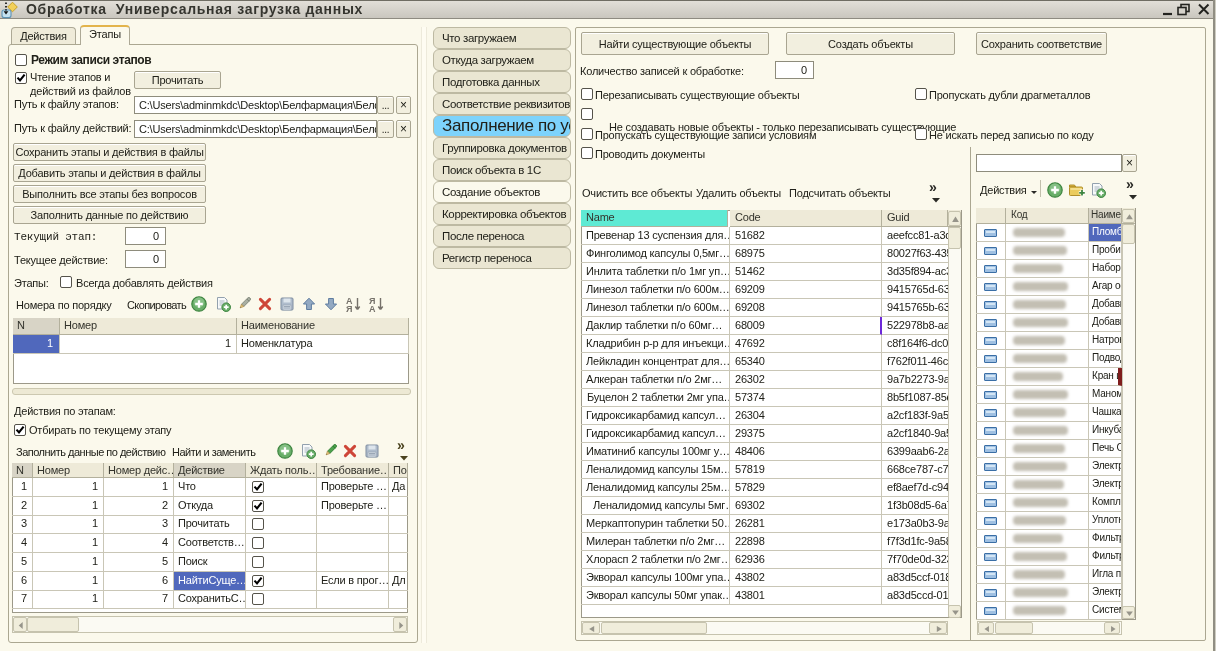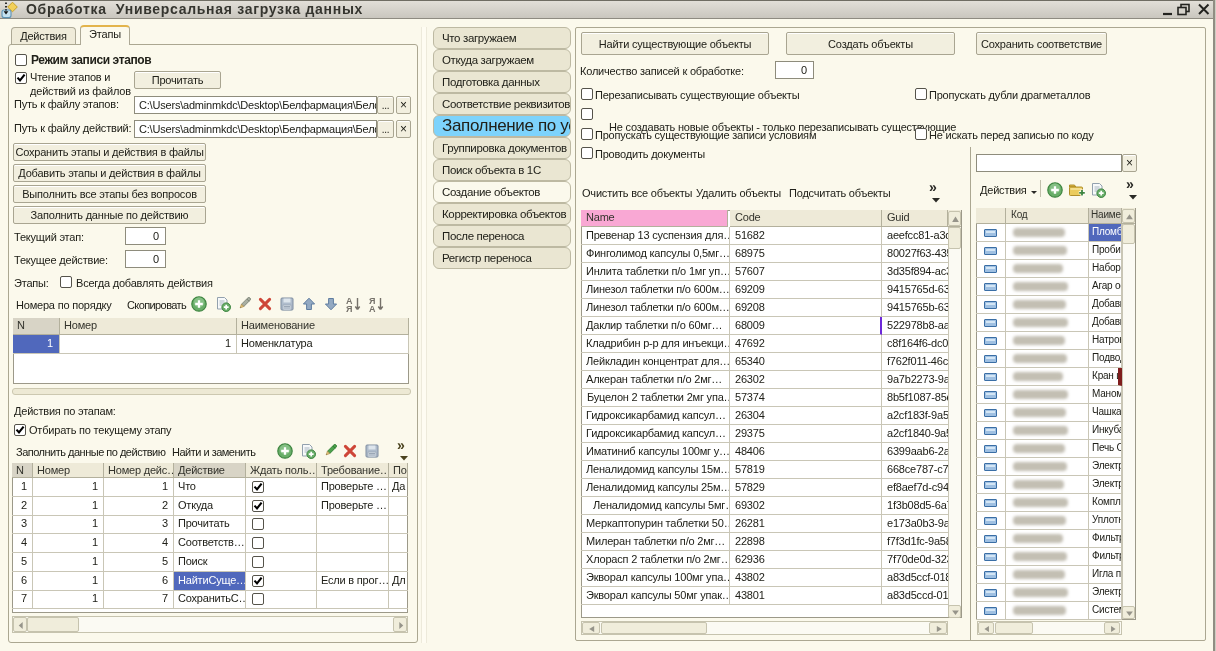--- a/index.html
+++ b/index.html
@@ -47,21 +47,21 @@
 <div class="btn" style="left:377px;top:96px;width:17px;height:18px;line-height:17px;font-size:10px">...</div>
 <div class="btn" style="left:396px;top:96px;width:15px;height:18px;line-height:17px;font-size:12px">×</div>
 <div class="lb" style="left:14px;top:122px;text-align:center;">Путь к файлу действий:</div>
 <div class="inp" style="left:134px;top:120px;width:243px;height:18px;line-height:16px;text-align:left;padding-left:4px">C:\Users\adminmkdc\Desktop\Белфармация\Белф</div>
 <div class="btn" style="left:377px;top:120px;width:17px;height:18px;line-height:17px;font-size:10px">...</div>
 <div class="btn" style="left:396px;top:120px;width:15px;height:18px;line-height:17px;font-size:12px">×</div>
 <div class="btn" style="left:13px;top:143px;width:193px;height:18px;line-height:17px;font-size:11px">Сохранить этапы и действия в файлы</div>
 <div class="btn" style="left:13px;top:164px;width:193px;height:18px;line-height:17px;font-size:11px">Добавить этапы и действия в файлы</div>
 <div class="btn" style="left:13px;top:185px;width:193px;height:18px;line-height:17px;font-size:11px">Выполнить все этапы без вопросов</div>
 <div class="btn" style="left:13px;top:206px;width:193px;height:18px;line-height:17px;font-size:11px">Заполнить данные по действию</div>
-<div class="lb" style="left:14px;top:231px;">Текущий этап:</div>
+<div class="lb" style="left:14px;top:231px;font-family:Liberation Mono, monospace;">Текущий этап:</div>
 <div class="inp" style="left:125px;top:227px;width:41px;height:18px;line-height:16px;text-align:right;padding-right:6px">0</div>
 <div class="lb" style="left:14px;top:254px;">Текущее действие:</div>
 <div class="inp" style="left:125px;top:250px;width:41px;height:18px;line-height:16px;text-align:right;padding-right:6px">0</div>
 <div class="lb" style="left:14px;top:277px;">Этапы:</div>
 <div class="cb" style="left:60px;top:276px;width:12px;height:12px"></div>
 <div class="lb" style="left:76px;top:277px;">Всегда добавлять действия</div>
 <div class="lb" style="left:16px;top:299px;">Номера по порядку</div>
 <div class="lb" style="left:127px;top:299px;letter-spacing:-0.6px">Скопировать</div>
 <svg style="position:absolute;left:191px;top:296px" width="16" height="16" viewBox="0 0 16 16">
     <circle cx="8" cy="8" r="7.2" fill="#69AE69" stroke="#3E8540" stroke-width="1.2"></circle>
@@ -271,37 +271,37 @@
 <div class="cb" style="left:581px;top:147px;width:12px;height:12px"></div>
 <div class="lb" style="left:595px;top:148px;">Проводить документы</div>
 <div class="lb" style="left:582px;top:187px;">Очистить все объекты</div>
 <div class="lb" style="left:696px;top:187px;">Удалить объекты</div>
 <div class="lb" style="left:789px;top:187px;">Подсчитать объекты</div>
 <div class="lb" style="left:929px;top:181px;font-size:14px;font-weight:bold;color:#2A2A26">»</div>
 <svg style="position:absolute;left:931px;top:197px" width="10" height="6" viewBox="0 0 10 6">
     <path d="M1 1 H9 L5 5.5 Z" fill="#2A2A26"></path>
   </svg>
 <div style="left:581px;top:210px;width:381px;height:408px;border:1px solid #9C9989;background:#fff"></div>
-<div style="left:581px;top:210px;width:147px;height:17px;background:#f9a8d4;border-right:1px solid #B3B09C;border-bottom:1px solid #B3B09C;line-height:15px;padding-left:5px;color:#33332C">Name</div>
+<div style="left:581px;top:210px;width:147px;height:17px;background:#5eead4;border-right:1px solid #B3B09C;border-bottom:1px solid #B3B09C;line-height:15px;padding-left:5px;color:#33332C">Name</div>
 <div style="left:730px;top:210px;width:152px;height:17px;background:#EEEAD8;border-right:1px solid #B3B09C;border-bottom:1px solid #B3B09C;line-height:15px;padding-left:5px;color:#33332C">Code</div>
 <div style="left:882px;top:210px;width:66px;height:17px;background:#EEEAD8;border-right:1px solid #B3B09C;border-bottom:1px solid #B3B09C;line-height:15px;padding-left:5px;color:#33332C">Guid</div>
 <div style="left:948px;top:210px;width:13px;height:17px;background:#EEEAD8;border-bottom:1px solid #B3B09C"></div>
 <div style="position:absolute;left:948px;top:211px;width:13px;height:15px;background:#F0EDDB;border:1px solid #C6C3AE;border-radius:2px;box-sizing:border-box">
     <svg width="11" height="13" style="position:absolute;left:0;top:0" viewBox="0 0 11 13">
       <path d="M6.5 4.5 L9.88 9.9 H3.12 Z" fill="#96948A"></path>
     </svg>
   </div>
 <div style="left:581px;top:227px;width:149px;height:18px;border-right:1px solid #C9C6B6;border-bottom:1px solid #C9C6B6;line-height:16px;overflow:hidden;white-space:nowrap;padding-left:5px">Превенар 13 суспензия для…</div>
 <div style="left:730px;top:227px;width:152px;height:18px;border-right:1px solid #C9C6B6;border-bottom:1px solid #C9C6B6;line-height:16px;overflow:hidden;white-space:nowrap;padding-left:5px">51682</div>
 <div style="left:882px;top:227px;width:66px;height:18px;;border-bottom:1px solid #C9C6B6;line-height:16px;overflow:hidden;white-space:nowrap;padding-left:5px">aeefcc81-a3d</div>
 <div style="left:581px;top:245px;width:149px;height:18px;border-right:1px solid #C9C6B6;border-bottom:1px solid #C9C6B6;line-height:16px;overflow:hidden;white-space:nowrap;padding-left:5px">Финголимод капсулы 0,5мг…</div>
 <div style="left:730px;top:245px;width:152px;height:18px;border-right:1px solid #C9C6B6;border-bottom:1px solid #C9C6B6;line-height:16px;overflow:hidden;white-space:nowrap;padding-left:5px">68975</div>
 <div style="left:882px;top:245px;width:66px;height:18px;;border-bottom:1px solid #C9C6B6;line-height:16px;overflow:hidden;white-space:nowrap;padding-left:5px">80027f63-435</div>
 <div style="left:581px;top:263px;width:149px;height:18px;border-right:1px solid #C9C6B6;border-bottom:1px solid #C9C6B6;line-height:16px;overflow:hidden;white-space:nowrap;padding-left:5px">Инлита таблетки п/о 1мг уп…</div>
-<div style="left:730px;top:263px;width:152px;height:18px;border-right:1px solid #C9C6B6;border-bottom:1px solid #C9C6B6;line-height:16px;overflow:hidden;white-space:nowrap;padding-left:5px">57607</div>
+<div style="left:730px;top:263px;width:152px;height:18px;border-right:1px solid #C9C6B6;border-bottom:1px solid #C9C6B6;line-height:16px;overflow:hidden;white-space:nowrap;padding-left:5px">51462</div>
 <div style="left:882px;top:263px;width:66px;height:18px;;border-bottom:1px solid #C9C6B6;line-height:16px;overflow:hidden;white-space:nowrap;padding-left:5px">3d35f894-ac3</div>
 <div style="left:581px;top:281px;width:149px;height:18px;border-right:1px solid #C9C6B6;border-bottom:1px solid #C9C6B6;line-height:16px;overflow:hidden;white-space:nowrap;padding-left:5px">Линезол таблетки п/о 600м…</div>
 <div style="left:730px;top:281px;width:152px;height:18px;border-right:1px solid #C9C6B6;border-bottom:1px solid #C9C6B6;line-height:16px;overflow:hidden;white-space:nowrap;padding-left:5px">69209</div>
 <div style="left:882px;top:281px;width:66px;height:18px;;border-bottom:1px solid #C9C6B6;line-height:16px;overflow:hidden;white-space:nowrap;padding-left:5px">9415765d-63(</div>
 <div style="left:581px;top:299px;width:149px;height:18px;border-right:1px solid #C9C6B6;border-bottom:1px solid #C9C6B6;line-height:16px;overflow:hidden;white-space:nowrap;padding-left:5px">Линезол таблетки п/о 600м…</div>
 <div style="left:730px;top:299px;width:152px;height:18px;border-right:1px solid #C9C6B6;border-bottom:1px solid #C9C6B6;line-height:16px;overflow:hidden;white-space:nowrap;padding-left:5px">69208</div>
 <div style="left:882px;top:299px;width:66px;height:18px;;border-bottom:1px solid #C9C6B6;line-height:16px;overflow:hidden;white-space:nowrap;padding-left:5px">9415765b-63(</div>
 <div style="left:581px;top:317px;width:149px;height:18px;border-right:1px solid #C9C6B6;border-bottom:1px solid #C9C6B6;line-height:16px;overflow:hidden;white-space:nowrap;padding-left:5px">Даклир таблетки п/о 60мг…</div>
 <div style="left:730px;top:317px;width:152px;height:18px;border-right:2px solid #6d28d9;border-bottom:1px solid #C9C6B6;line-height:16px;overflow:hidden;white-space:nowrap;padding-left:5px">68009</div>
 <div style="left:882px;top:317px;width:66px;height:18px;;border-bottom:1px solid #C9C6B6;line-height:16px;overflow:hidden;white-space:nowrap;padding-left:5px">522978b8-aa1</div>

